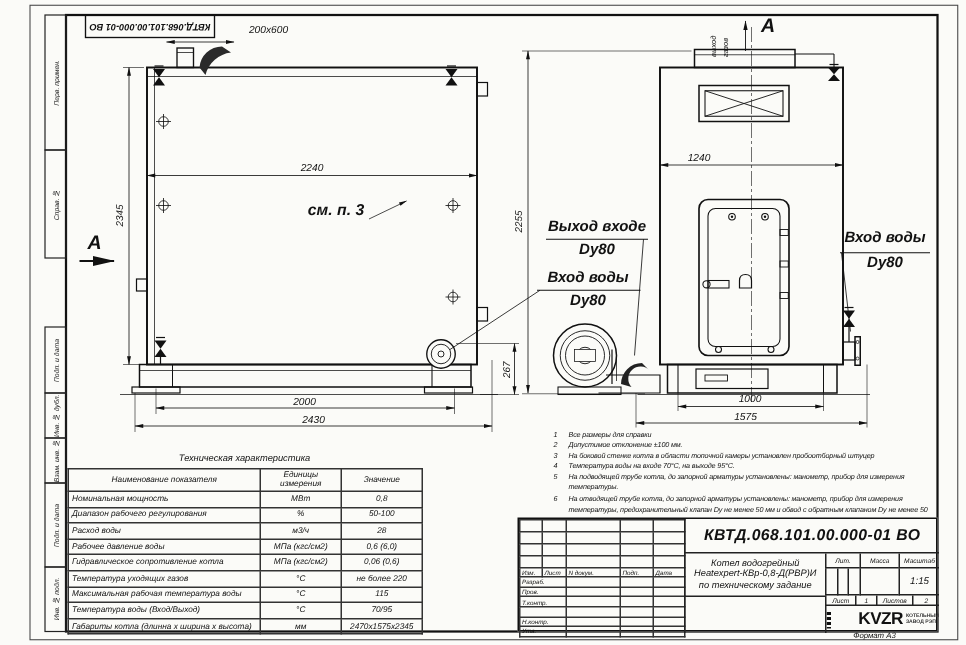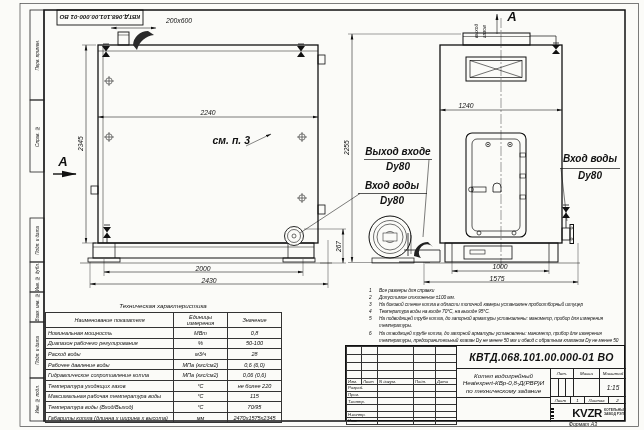--- a/index.html
+++ b/index.html
@@ -275,21 +275,21 @@
     </div>
 <div class="strip" style="top:378px;height:43px;">
       <span>Инв. № подл.</span>
     </div>
 
 <div class="stamp">КВТД.068.101.00.000-01 ВО</div>
 
 <div class="t dim" style="left:158px;top:17px;width:42px;">200х600</div>
 <div class="t dim" style="left:188px;top:108.5px;width:40px;">2240</div>
 <div class="vdim" style="left:76px;top:127px;width:9px;height:34px;">2345</div>
-<div class="t big" style="left:198px;top:134px;width:52px;font-size:10.5px;text-align:right;">см. п. 3</div>
+<div class="t big" style="left:198px;top:134px;width:52px;font-size:10.5px;">см. п. 3</div>
 <div class="t huge" style="left:52px;top:154px;width:22px;">А</div>
 <div class="t dim" style="left:183px;top:264.5px;width:40px;">2000</div>
 <div class="t dim" style="left:189px;top:276.5px;width:40px;">2430</div>
 <div class="vdim" style="left:334px;top:229px;width:9px;height:34px;">267</div>
 <div class="vdim" style="left:342px;top:131px;width:9px;height:34px;">2255</div>
 <div class="t dim" style="left:446px;top:101.5px;width:40px;">1240</div>
 <div class="t dim" style="left:481px;top:263px;width:38px;">1000</div>
 <div class="t dim" style="left:477px;top:274.5px;width:40px;">1575</div>
 <div class="t huge" style="left:501px;top:9px;width:22px;">А</div>
 <div class="t vrot" style="left:473px;top:8px;height:30px;font-size:5px;">выход</div>

